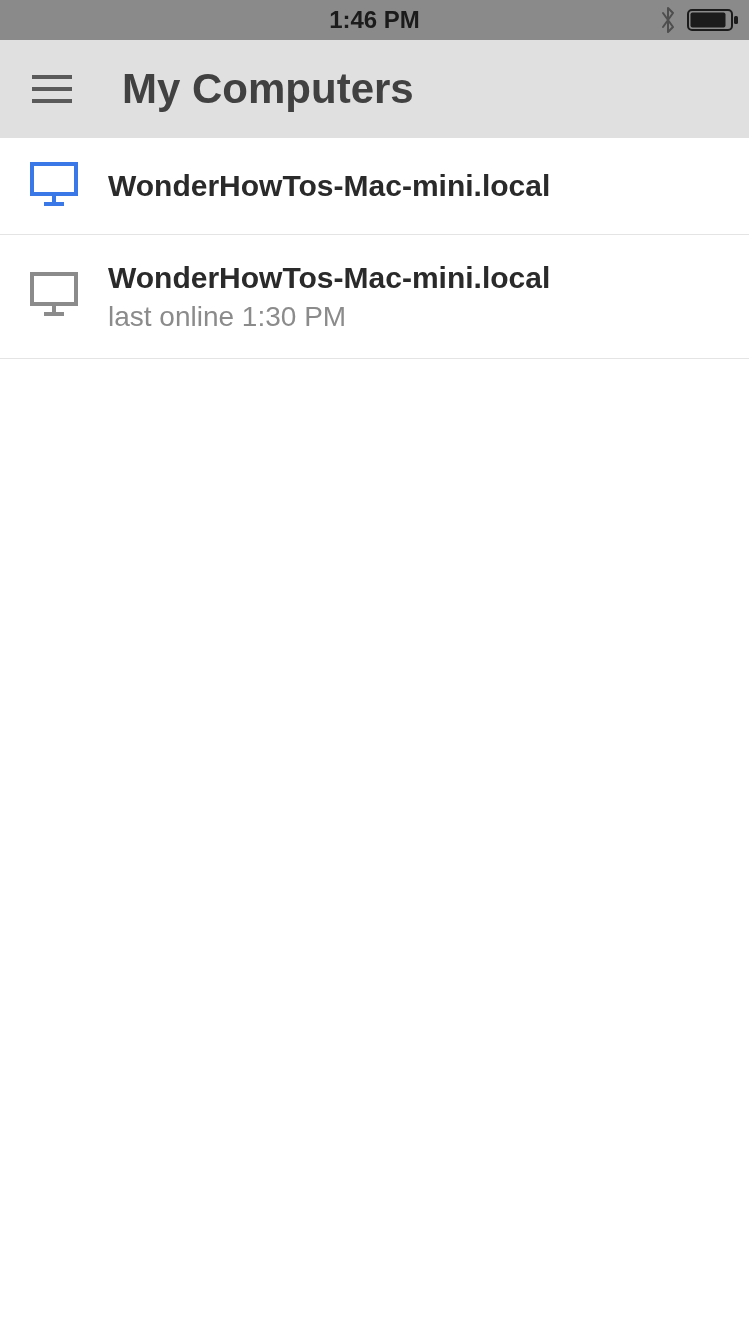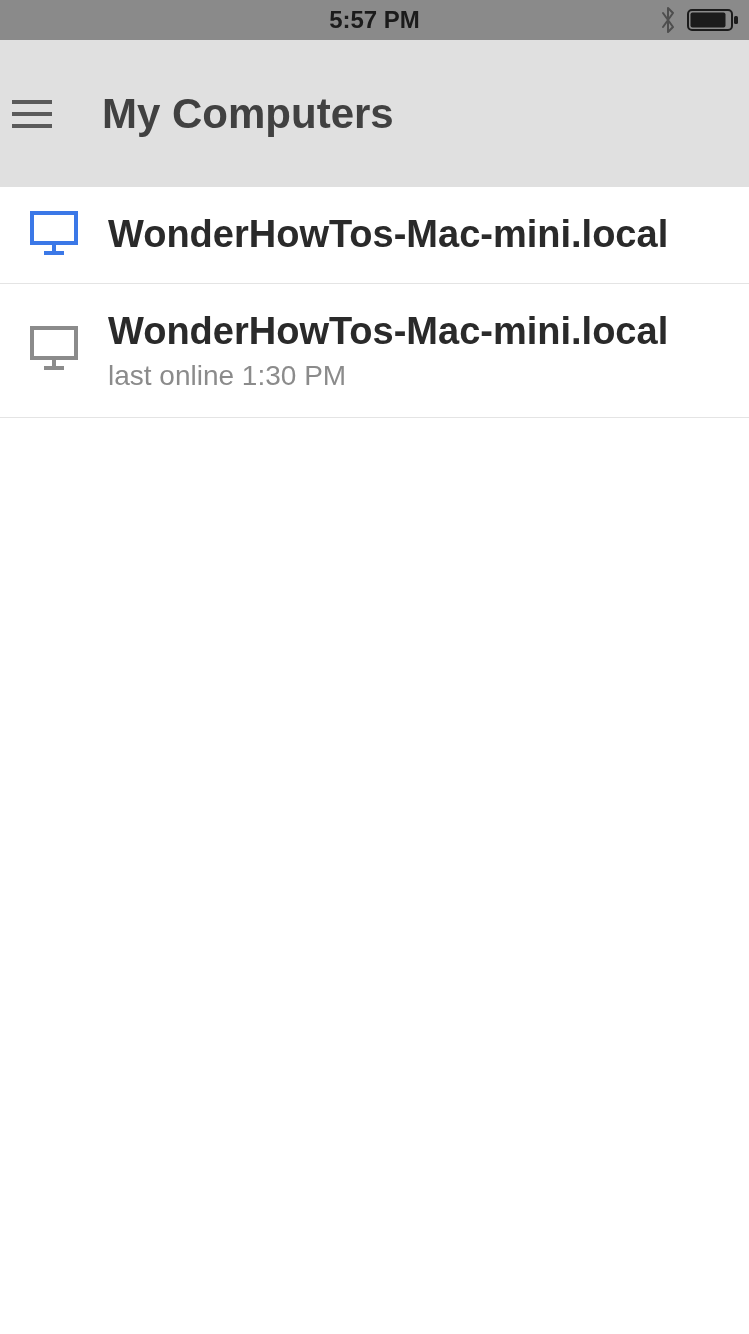--- a/index.html
+++ b/index.html
@@ -50,25 +50,25 @@
     .status-right {
       margin-left: auto;
       display: flex;
       align-items: center;
       gap: 10px;
     }
     .bluetooth svg, .battery svg { display:block; }
 
     
     .app-header {
-      height: 147px;
+      height: 98px;
       background: #e0e0e0;
       display: flex;
       align-items: center;
-      padding: 0 12px;
+      padding: 0 32px;
       gap: 50px;
     }
     .hamburger {
       width: 40px;
       display: flex;
       flex-direction: column;
       gap: 8px;
       cursor: pointer;
     }
     .hamburger span {
@@ -90,39 +90,39 @@
       display: flex;
       align-items: center;
       gap: 30px;
       padding: 24px 30px;
       border-bottom: 1px solid #e4e4e4;
       cursor: pointer;
     }
     .row-icon { flex: 0 0 48px; }
     .row-text { display: flex; flex-direction: column; gap: 2px; }
     .row-name {
-      font-size: 38px;
+      font-size: 30px;
       font-weight: 700;
       color: #2a2a2a;
       line-height: 1.25;
     }
     .row-sub {
       font-size: 28px;
       color: #8b8b8b;
       line-height: 1.25;
     }
 
     .monitor-svg.online { stroke: #3b78e7; }
     .monitor-svg.offline { stroke: #8b8b8b; }
   </style>
 </head>
 <body>
 
 <div class="status-bar">
-  <div class="status-center">5:57 PM</div>
+  <div class="status-center">1:46 PM</div>
   <div class="status-right">
     <span class="bluetooth">
       <svg width="18" height="30" viewBox="0 0 18 30">
         <path d="M4 8 L14 22 L9 27 L9 3 L14 8 L4 22" stroke="#4e4e4e" stroke-width="2" fill="none" stroke-linejoin="round" stroke-linecap="round"></path>
       </svg>
     </span>
     <span class="battery">
       <svg width="52" height="24" viewBox="0 0 52 24">
         <rect x="1" y="2" width="44" height="20" rx="4" ry="4" stroke="#1b1b1b" stroke-width="2" fill="none"></rect>
         <rect x="3.5" y="4.5" width="35" height="15" rx="2" fill="#1b1b1b"></rect>

